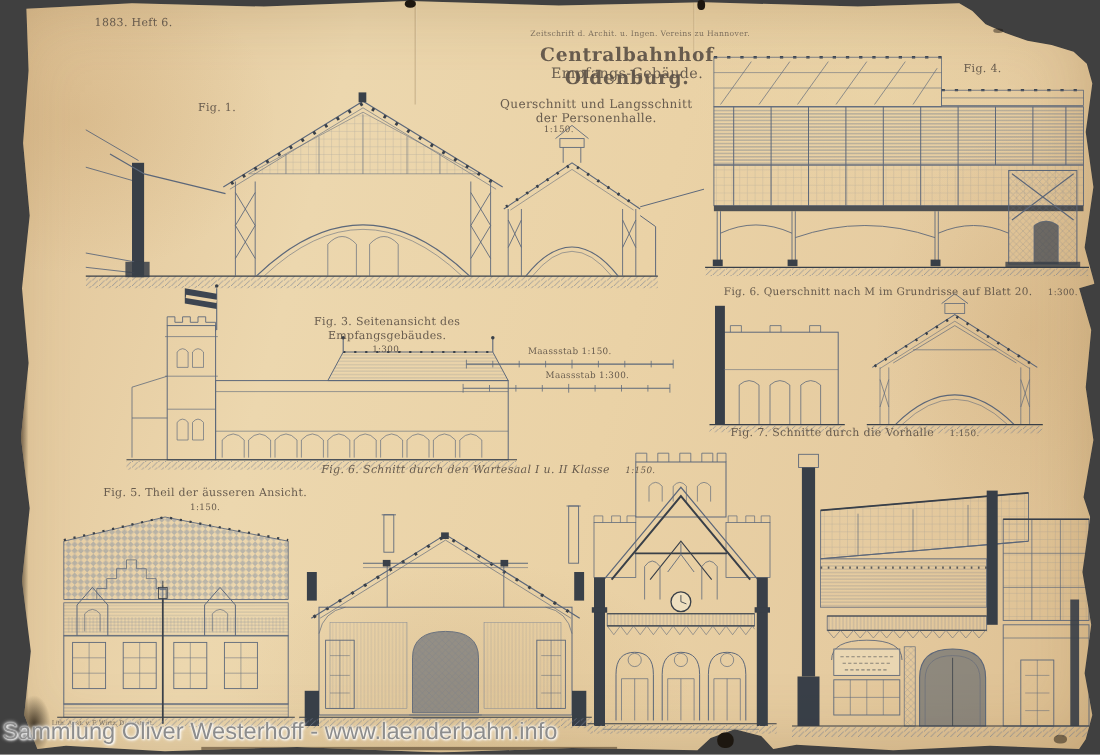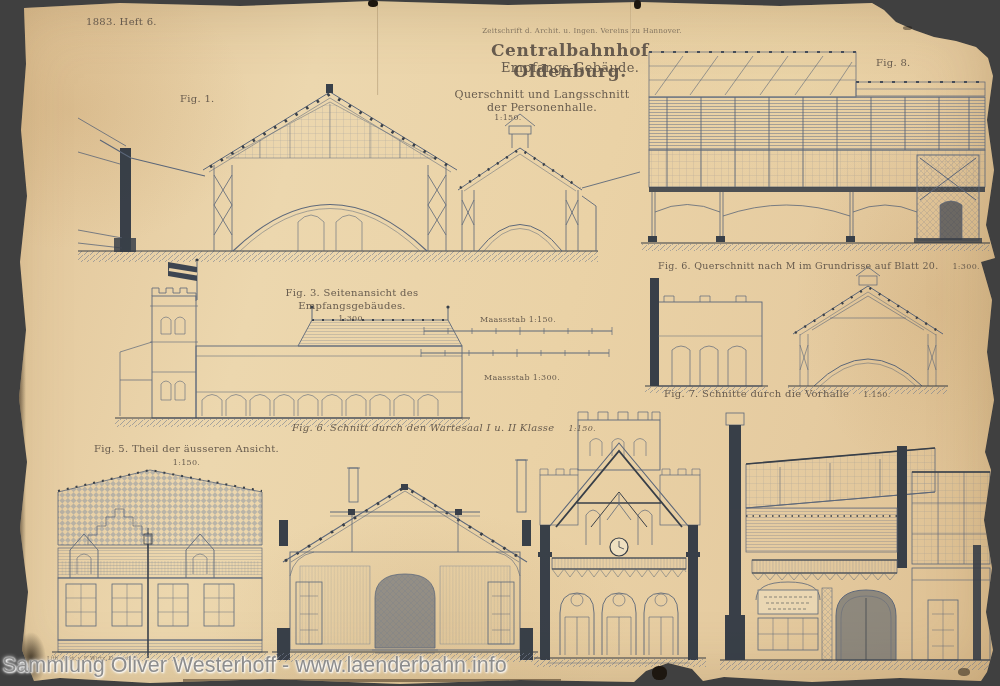--- a/index.html
+++ b/index.html
@@ -325,33 +325,33 @@
     <div class="cap" style="left:86px;top:16px;">1883. Heft 6.</div>
 
     <div class="cap ctr t-journal" style="left:470px;top:27px;width:200px;margin-left:12px;">Zeitschrift d. Archit. u. Ingen. Vereins zu Hannover.</div>
     <div class="cap ctr t-title" style="left:450px;top:40px;width:240px;">Centralbahnhof Oldenburg.</div>
     <div class="cap ctr t-sub" style="left:450px;top:60px;width:240px;">Empfangs-Gebäude.</div>
     <div class="cap ctr t-desc" style="left:418px;top:88px;width:180px;">Querschnitt und Langsschnitt</div>
     <div class="cap ctr t-desc" style="left:418px;top:101px;width:180px;">der Personenhalle.</div>
     <div class="cap ctr t-scale" style="left:418px;top:113px;width:180px;">1:150.</div>
 
     <div class="cap" style="left:180px;top:93px;">Fig. 1.</div>
-    <div class="cap" style="left:876px;top:57px;">Fig. 8.</div>
+    <div class="cap" style="left:876px;top:57px;">Fig. 4.</div>
 
     <div class="cap ctr" style="left:232px;top:287px;width:240px;">
       <span>Fig. 3. Seitenansicht des Empfangsgebäudes.</span><br>
       <span class="t-scale">1:300.</span>
     </div>
 
     <div class="cap" style="left:658px;top:260px;font-size:9.5px;">
       <span>Fig. 6. Querschnitt nach M im Grundrisse auf Blatt 20.</span><span class="sc t-scale">1:300.</span>
     </div>
 
     <div class="cap ctr t-scale" style="left:424px;top:315px;width:188px;">Maassstab 1:150.</div>
-    <div class="cap ctr t-scale" style="left:428px;top:337px;width:188px;margin-top:36px;">Maassstab 1:300.</div>
+    <div class="cap ctr t-scale" style="left:440px;top:337px;width:188px;">Maassstab 1:300.</div>
 
     <div class="cap" style="left:664px;top:388px;">
       <span>Fig. 7. Schnitte durch die Vorhalle</span><span class="sc t-scale">1:150.</span>
     </div>
 
     <div class="cap ctr" style="left:84px;top:443px;width:205px;">
       <span>Fig. 5. Theil der äusseren Ansicht.</span><br>
       <span class="t-scale">1:150.</span>
     </div>
 

